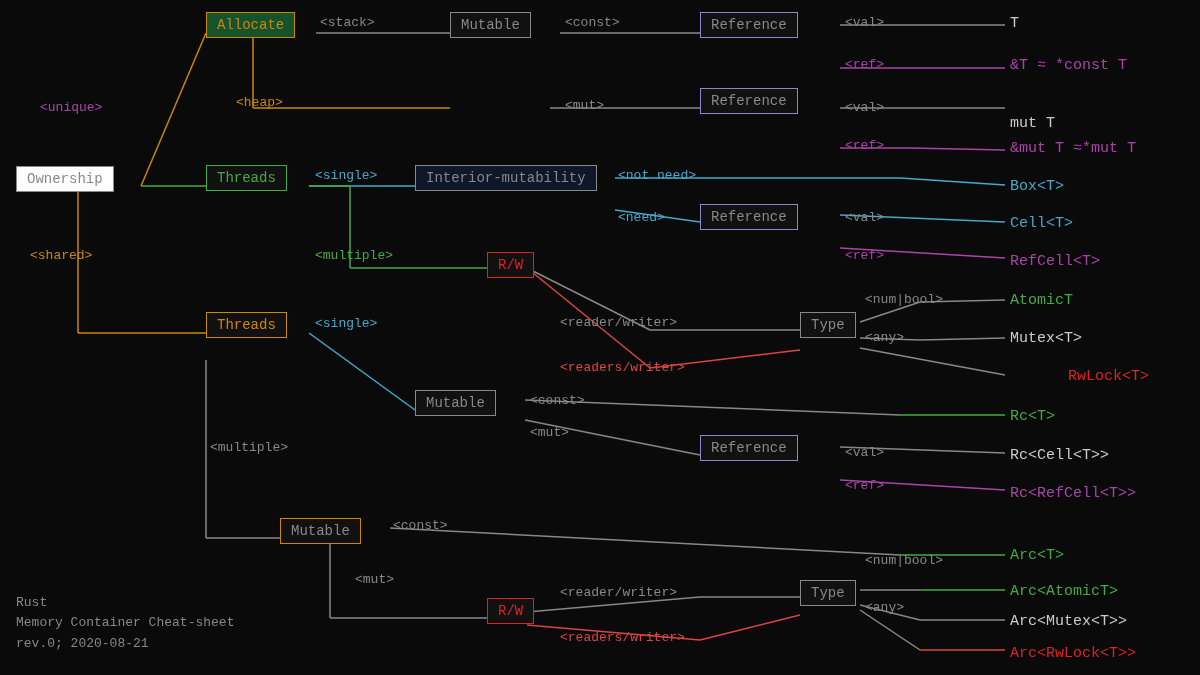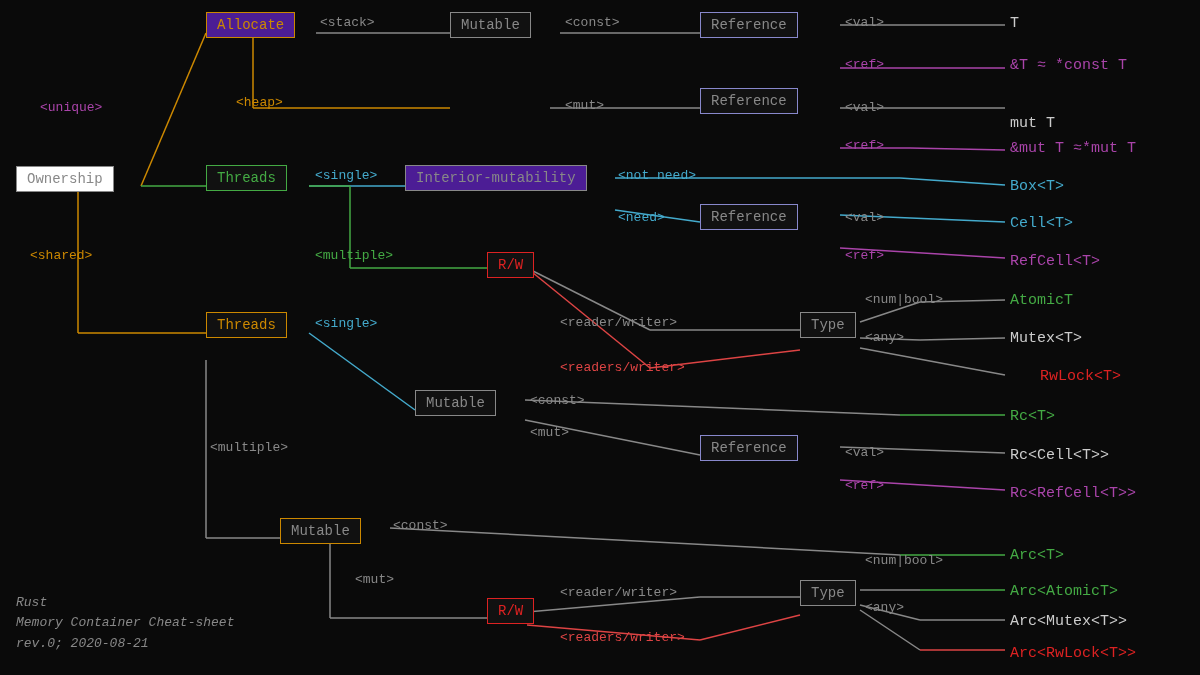--- a/index.html
+++ b/index.html
@@ -36,21 +36,20 @@
       font-weight: 500;
       white-space: nowrap;
     }
     .footer {
       position: absolute;
       bottom: 20px;
       left: 16px;
       font-size: 13px;
       color: #888;
       line-height: 1.6;
-      font-style: italic;
     }
   </style>
 </head>
 <body>
 
 <svg id="connections" xmlns="http://www.w3.org/2000/svg">
 
   <line x1="141" y1="186" x2="206" y2="33" stroke="#cc8800" stroke-width="1.5"></line>
 
   <line x1="141" y1="186" x2="206" y2="186" stroke="#44aa44" stroke-width="1.5"></line>
@@ -146,31 +145,31 @@
       <polygon points="0 0, 8 3, 0 6" fill="#888"></polygon>
     </marker>
     <marker id="arrowhead-cyan" markerWidth="8" markerHeight="6" refX="8" refY="3" orient="auto">
       <polygon points="0 0, 8 3, 0 6" fill="#44aacc"></polygon>
     </marker>
   </defs>
 </svg>
 
 <div class="node-box" style="left:16px;top:166px;color:#888;border-color:#888;background:#ffffff">Ownership</div>
 
-<div class="node-box" style="left:206px;top:12px;color:#cc8800;border-color:#cc8800;background:#4c1d95">Allocate</div>
+<div class="node-box" style="left:206px;top:12px;color:#cc8800;border-color:#cc8800;background:#14532d">Allocate</div>
 
 <div class="node-box" style="left:450px;top:12px;color:#888;border-color:#888;background:#111">Mutable</div>
 
 <div class="node-box" style="left:700px;top:12px;color:#888;border-color:#8888cc;background:#111">Reference</div>
 
 <div class="node-box" style="left:700px;top:88px;color:#888;border-color:#8888cc;background:#111">Reference</div>
 
 <div class="node-box" style="left:206px;top:165px;color:#44aa44;border-color:#44aa44;background:#111">Threads</div>
 
-<div class="node-box" style="left:405px;top:165px;color:#888;border-color:#888;background:#4c1d95">Interior-mutability</div>
+<div class="node-box" style="left:415px;top:165px;color:#888;border-color:#888;background:#0f172a">Interior-mutability</div>
 
 <div class="node-box" style="left:700px;top:204px;color:#888;border-color:#8888cc;background:#111">Reference</div>
 
 <div class="node-box" style="left:487px;top:252px;color:#dd2222;border-color:#dd2222;background:#111">R/W</div>
 
 <div class="node-box" style="left:800px;top:312px;color:#888;border-color:#888;background:#111">Type</div>
 
 <div class="node-box" style="left:206px;top:312px;color:#cc8800;border-color:#cc8800;background:#111">Threads</div>
 
 <div class="node-box" style="left:415px;top:390px;color:#888;border-color:#888;background:#111">Mutable</div>
@@ -218,21 +217,21 @@
 
 <div class="result" style="left:1010px;top:15px;color:#cccccc">T</div>
 <div class="result" style="left:1010px;top:57px;color:#aa44aa">&amp;T ≈ *const T</div>
 <div class="result" style="left:1010px;top:115px;color:#cccccc">mut T</div>
 <div class="result" style="left:1010px;top:140px;color:#aa44aa">&amp;mut T ≈*mut T</div>
 <div class="result" style="left:1010px;top:178px;color:#44aacc">Box&lt;T&gt;</div>
 <div class="result" style="left:1010px;top:215px;color:#44aacc">Cell&lt;T&gt;</div>
 <div class="result" style="left:1010px;top:253px;color:#aa44aa">RefCell&lt;T&gt;</div>
 <div class="result" style="left:1010px;top:292px;color:#44aa44">AtomicT</div>
 <div class="result" style="left:1010px;top:330px;color:#cccccc">Mutex&lt;T&gt;</div>
-<div class="result" style="left:1040px;top:368px;color:#dd2222">RwLock&lt;T&gt;</div>
+<div class="result" style="left:1068px;top:368px;color:#dd2222">RwLock&lt;T&gt;</div>
 <div class="result" style="left:1010px;top:408px;color:#44aa44">Rc&lt;T&gt;</div>
 <div class="result" style="left:1010px;top:447px;color:#cccccc">Rc&lt;Cell&lt;T&gt;&gt;</div>
 <div class="result" style="left:1010px;top:485px;color:#aa44aa">Rc&lt;RefCell&lt;T&gt;&gt;</div>
 <div class="result" style="left:1010px;top:547px;color:#44aa44">Arc&lt;T&gt;</div>
 <div class="result" style="left:1010px;top:583px;color:#44aa44">Arc&lt;AtomicT&gt;</div>
 <div class="result" style="left:1010px;top:613px;color:#cccccc">Arc&lt;Mutex&lt;T&gt;&gt;</div>
 <div class="result" style="left:1010px;top:645px;color:#dd2222">Arc&lt;RwLock&lt;T&gt;&gt;</div>
 
 <div class="footer">
   <div>Rust</div>

